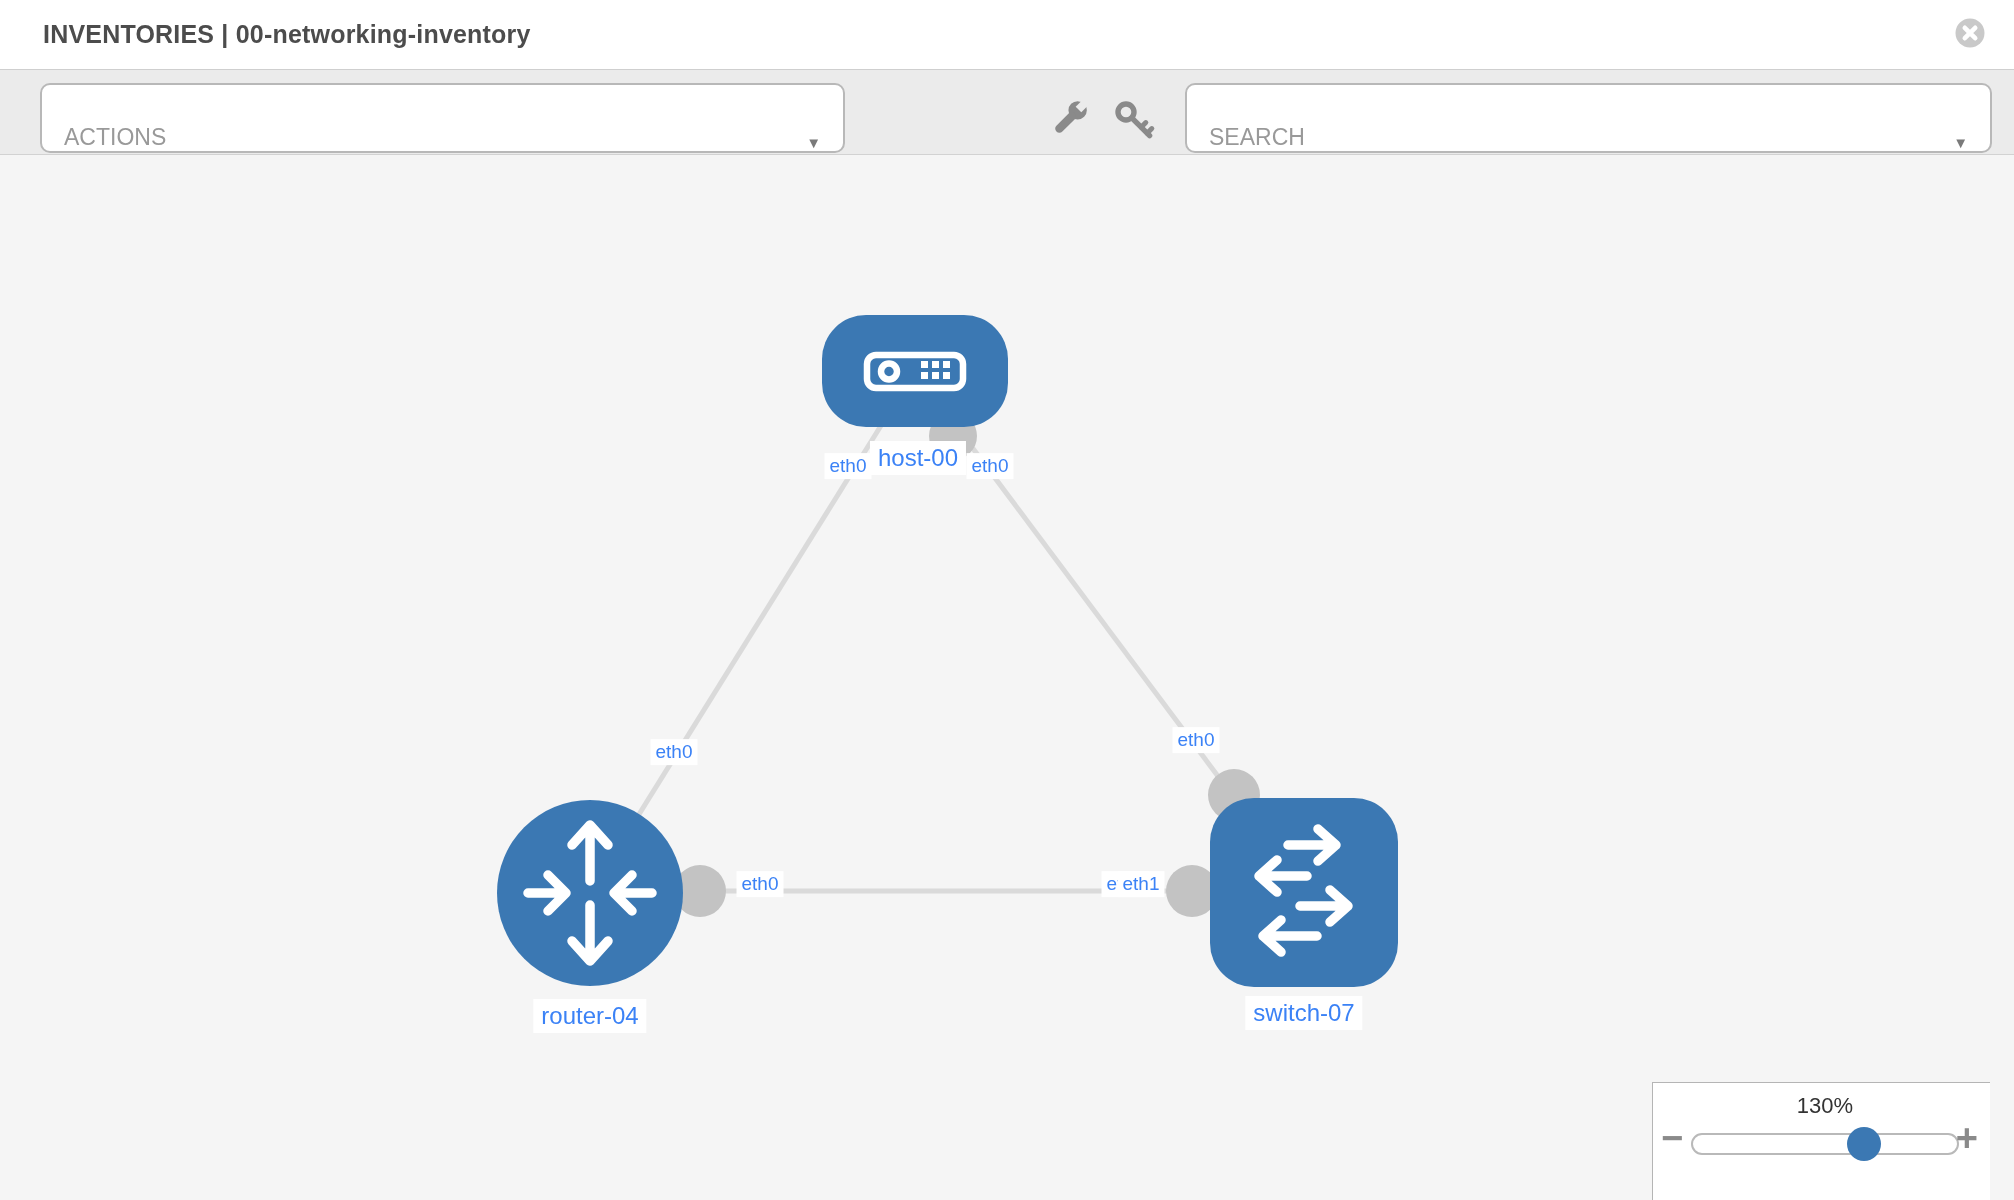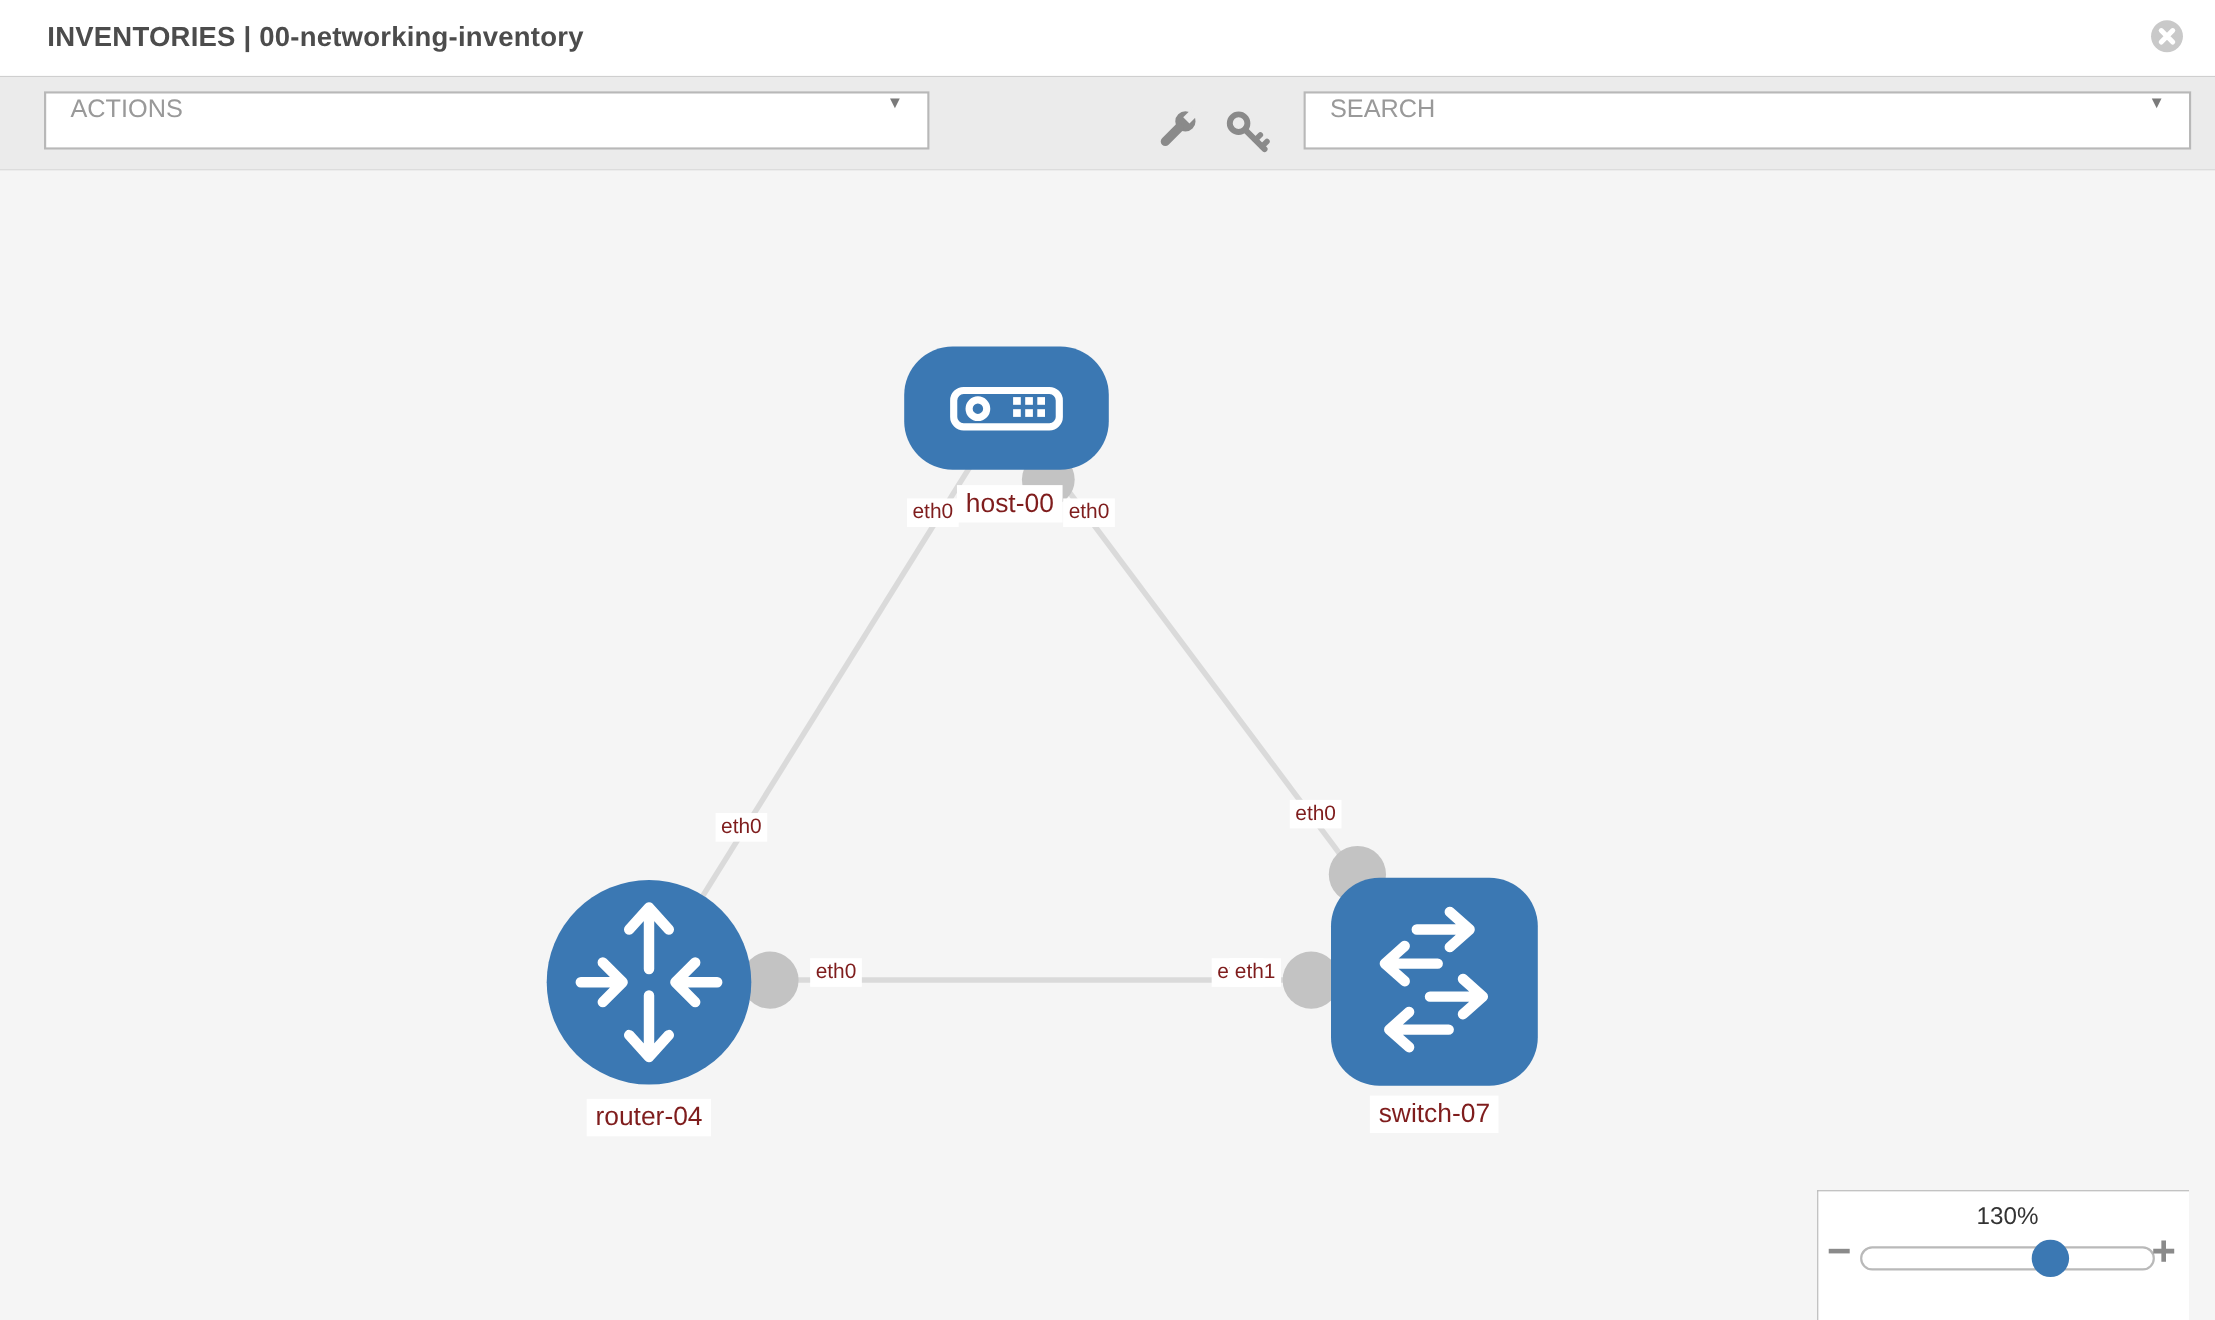--- a/index.html
+++ b/index.html
@@ -15,41 +15,41 @@
 
   
   .header{position:absolute;left:0;top:0;width:2014px;height:70px;background:#fff;
           border-bottom:1px solid #cfcfcf;display:flex;align-items:center;}
   .page-title{margin-left:43px;font-size:25px;font-weight:bold;color:#4c4c4c;letter-spacing:.2px;}
   .close-btn{position:absolute;right:27px;top:16px;width:34px;height:34px;border:none;background:transparent;cursor:pointer;padding:0;}
 
   
   .toolbar{position:absolute;left:0;top:70px;width:2014px;height:85px;background:var(--toolbar-bg);
            border-bottom:1px solid #d2d2d2;}
-  .dropdown{position:absolute;top:13px;height:53px;background:#fff;border:2px solid #b8b8b8;border-radius:0;
-            display:flex;align-items:flex-start;padding:0 22px;color:#999;font-size:23px;}
+  .dropdown{position:absolute;top:13px;height:70px;background:#fff;border:2px solid #b8b8b8;border-radius:10px;
+            display:flex;align-items:flex-end;padding:0 22px;color:#999;font-size:23px;}
   .dropdown .dd-label{flex:1;}
   .caret{font-size:15px;color:#7a7a7a;margin-left:12px;}
   .dd-actions{left:40px;width:805px;}
   .dd-search{left:1185px;width:807px;}
   .tool-btn{position:absolute;top:26px;width:48px;height:48px;border:none;background:transparent;cursor:pointer;padding:0;}
   .tool-btn.wrench{left:1046px;}
   .tool-btn.key{left:1110px;}
 
   
   .canvas{position:absolute;left:0;top:155px;width:2014px;height:1045px;background:var(--canvas-bg);}
   .canvas svg.topo{position:absolute;left:0;top:0;}
   .link{stroke:var(--link-gray);stroke-width:5;}
   .port{fill:var(--port-gray);}
   .node-shape{fill:var(--node-blue);}
   .node-icon{stroke:#fff;fill:none;stroke-width:9.5;stroke-linecap:round;stroke-linejoin:round;}
   .node-icon.thin{stroke-width:6.5;}
   .icon-fill{fill:#fff;stroke:none;}
 
-  .chip{position:absolute;transform:translate(-50%,-50%);background:#fff;color:#7f1d1d;white-space:nowrap;line-height:1.25;}
+  .chip{position:absolute;transform:translate(-50%,-50%);background:#fff;color:#3b82f6;white-space:nowrap;line-height:1.25;}
   .chip.node-label{font-size:24px;padding:2px 8px;z-index:10;}
   .chip.iface-label{font-size:19px;padding:1px 5px;z-index:8;}
   .chip.back{z-index:7;}
   .chip.front{z-index:9;}
 
   
   .zoom-panel{position:absolute;left:1652px;top:1082px;width:338px;height:118px;background:#fff;
               border-top:1px solid #b5b5b5;border-left:1px solid #b5b5b5;z-index:20;}
   .zoom-level{position:absolute;left:38px;top:10px;width:268px;text-align:center;font-size:22px;color:#333;}
   .zoom-minus,.zoom-plus{position:absolute;top:36px;border:none;background:transparent;color:#8a8a8a;

